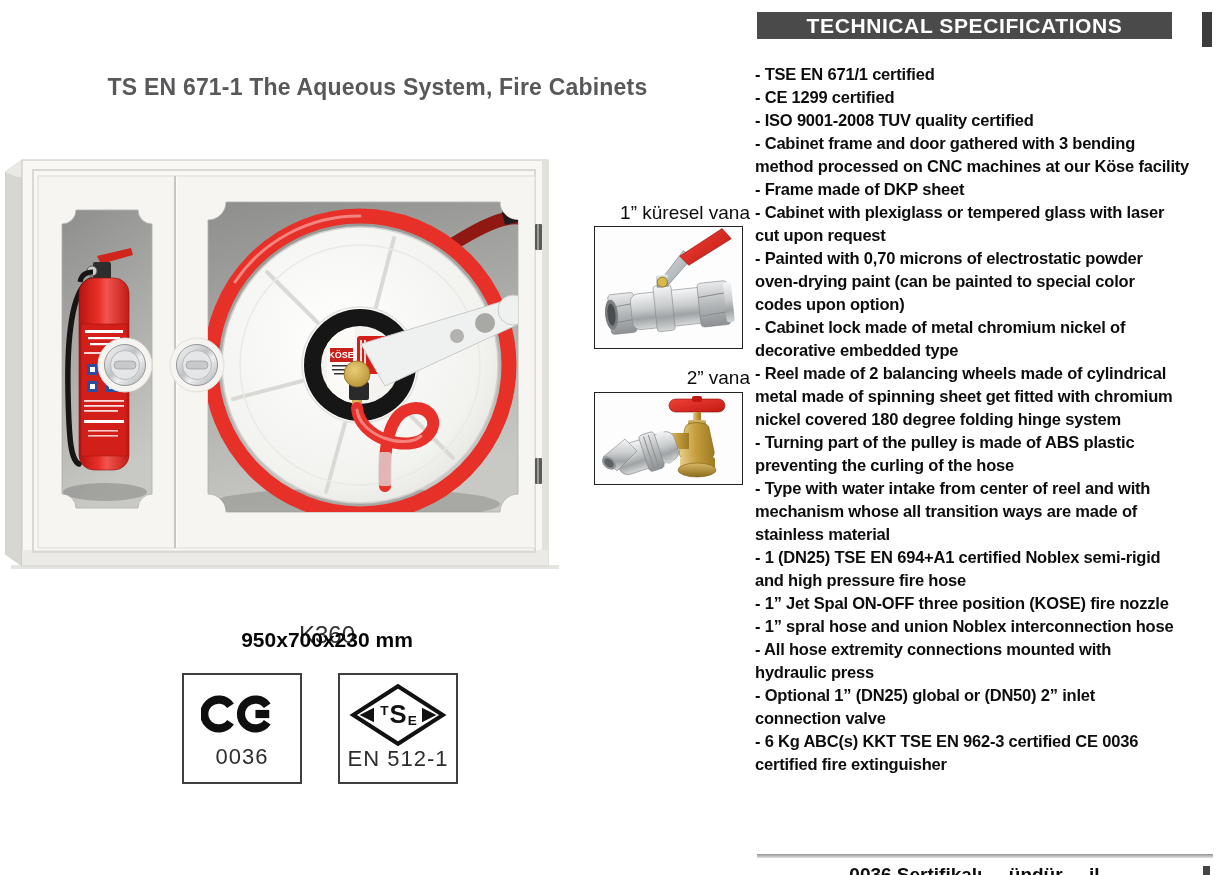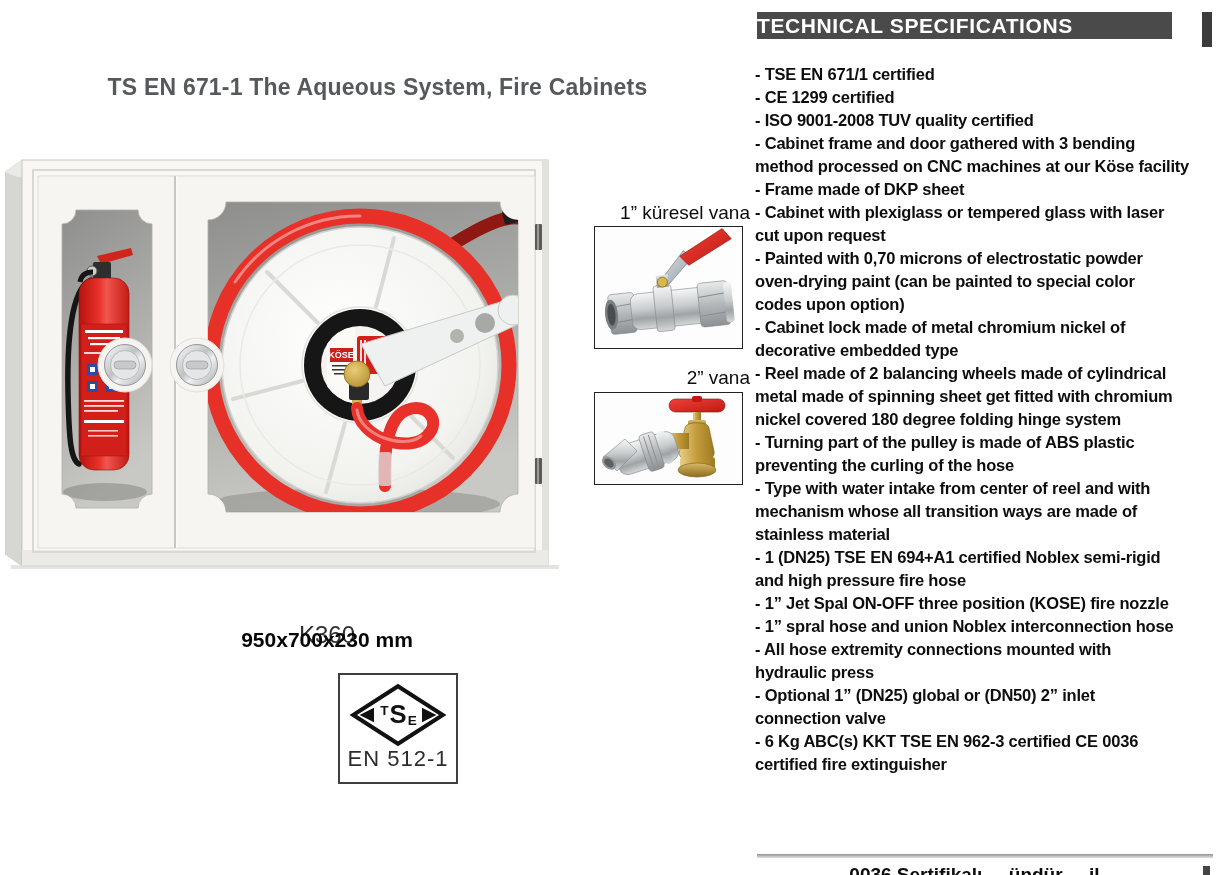--- a/index.html
+++ b/index.html
@@ -32,21 +32,21 @@
   .acc-label-1{top:202px;}
   .acc-label-2{top:367px;}
   .acc-box{left:594px;width:147px;border:1px solid #222;background:#fdfdfd;overflow:hidden;}
   .acc-box-1{top:226px;height:121px;}
   .acc-box-2{top:392px;height:91px;}
 
   
   .spec-bar{
     left:757px;top:12px;width:415px;height:27px;background:#4a4a4a;
     color:#ffffff;font-size:21px;font-weight:700;letter-spacing:.6px;
-    line-height:27px;
+    text-align:center;line-height:27px;
   }
   .spec-bar-tab{left:1202px;top:12px;width:10px;height:35px;background:#3c3c3c;}
   .spec-list{
     left:755px;top:63px;width:470px;
     font-size:16.5px;line-height:23px;font-weight:700;color:#0d0d0d;
     letter-spacing:-0.2px;
   }
   .spec-item{white-space:pre-line;}
   .footer-rule{
     left:757px;top:854px;width:456px;height:4px;
@@ -217,20 +217,30 @@
         <rect x="532" y="72" width="2" height="26" fill="#9a9a97"></rect>
         <rect x="530" y="306" width="7" height="26" rx="1" fill="#5a5a58"></rect>
         <rect x="532" y="306" width="2" height="26" fill="#9a9a97"></rect>
       </g>
     </svg>
   </div>
 
   <div class="abs model">K360</div>
   <div class="abs dims">950x700x230 mm</div>
 
+  <div class="abs cert-box cert-ce">
+    <svg width="82" height="62" viewBox="0 0 125 60" style="margin-top:8px">
+      <g fill="none" stroke="#0f0f0f" stroke-width="12.5">
+        <path d="M 45,17.4 A22,22 0 1 0 45,42.6"></path>
+        <path d="M 101,17.4 A22,22 0 1 0 101,42.6"></path>
+        <path d="M 83,30 H 104"></path>
+      </g>
+    </svg>
+    <div class="cert-num">0036</div>
+  </div>
 
   <div class="abs cert-box cert-tse">
     <svg width="100" height="64" viewBox="0 0 120 80" style="margin-top:8px">
       <polygon points="60,4 116,40 60,76 4,40" fill="#ffffff" stroke="#111" stroke-width="5"></polygon>
       <polygon points="12,40 30,31 30,49" fill="#111"></polygon>
       <polygon points="108,40 90,31 90,49" fill="#111"></polygon>
       <text x="43" y="40" font-size="17" font-weight="bold" text-anchor="middle" fill="#111" font-family="Liberation Sans, sans-serif">T</text>
       <text x="60" y="50" font-size="32" font-weight="bold" text-anchor="middle" fill="#111" font-family="Liberation Sans, sans-serif">S</text>
       <text x="78" y="52" font-size="17" font-weight="bold" text-anchor="middle" fill="#111" font-family="Liberation Sans, sans-serif">E</text>
     </svg>

